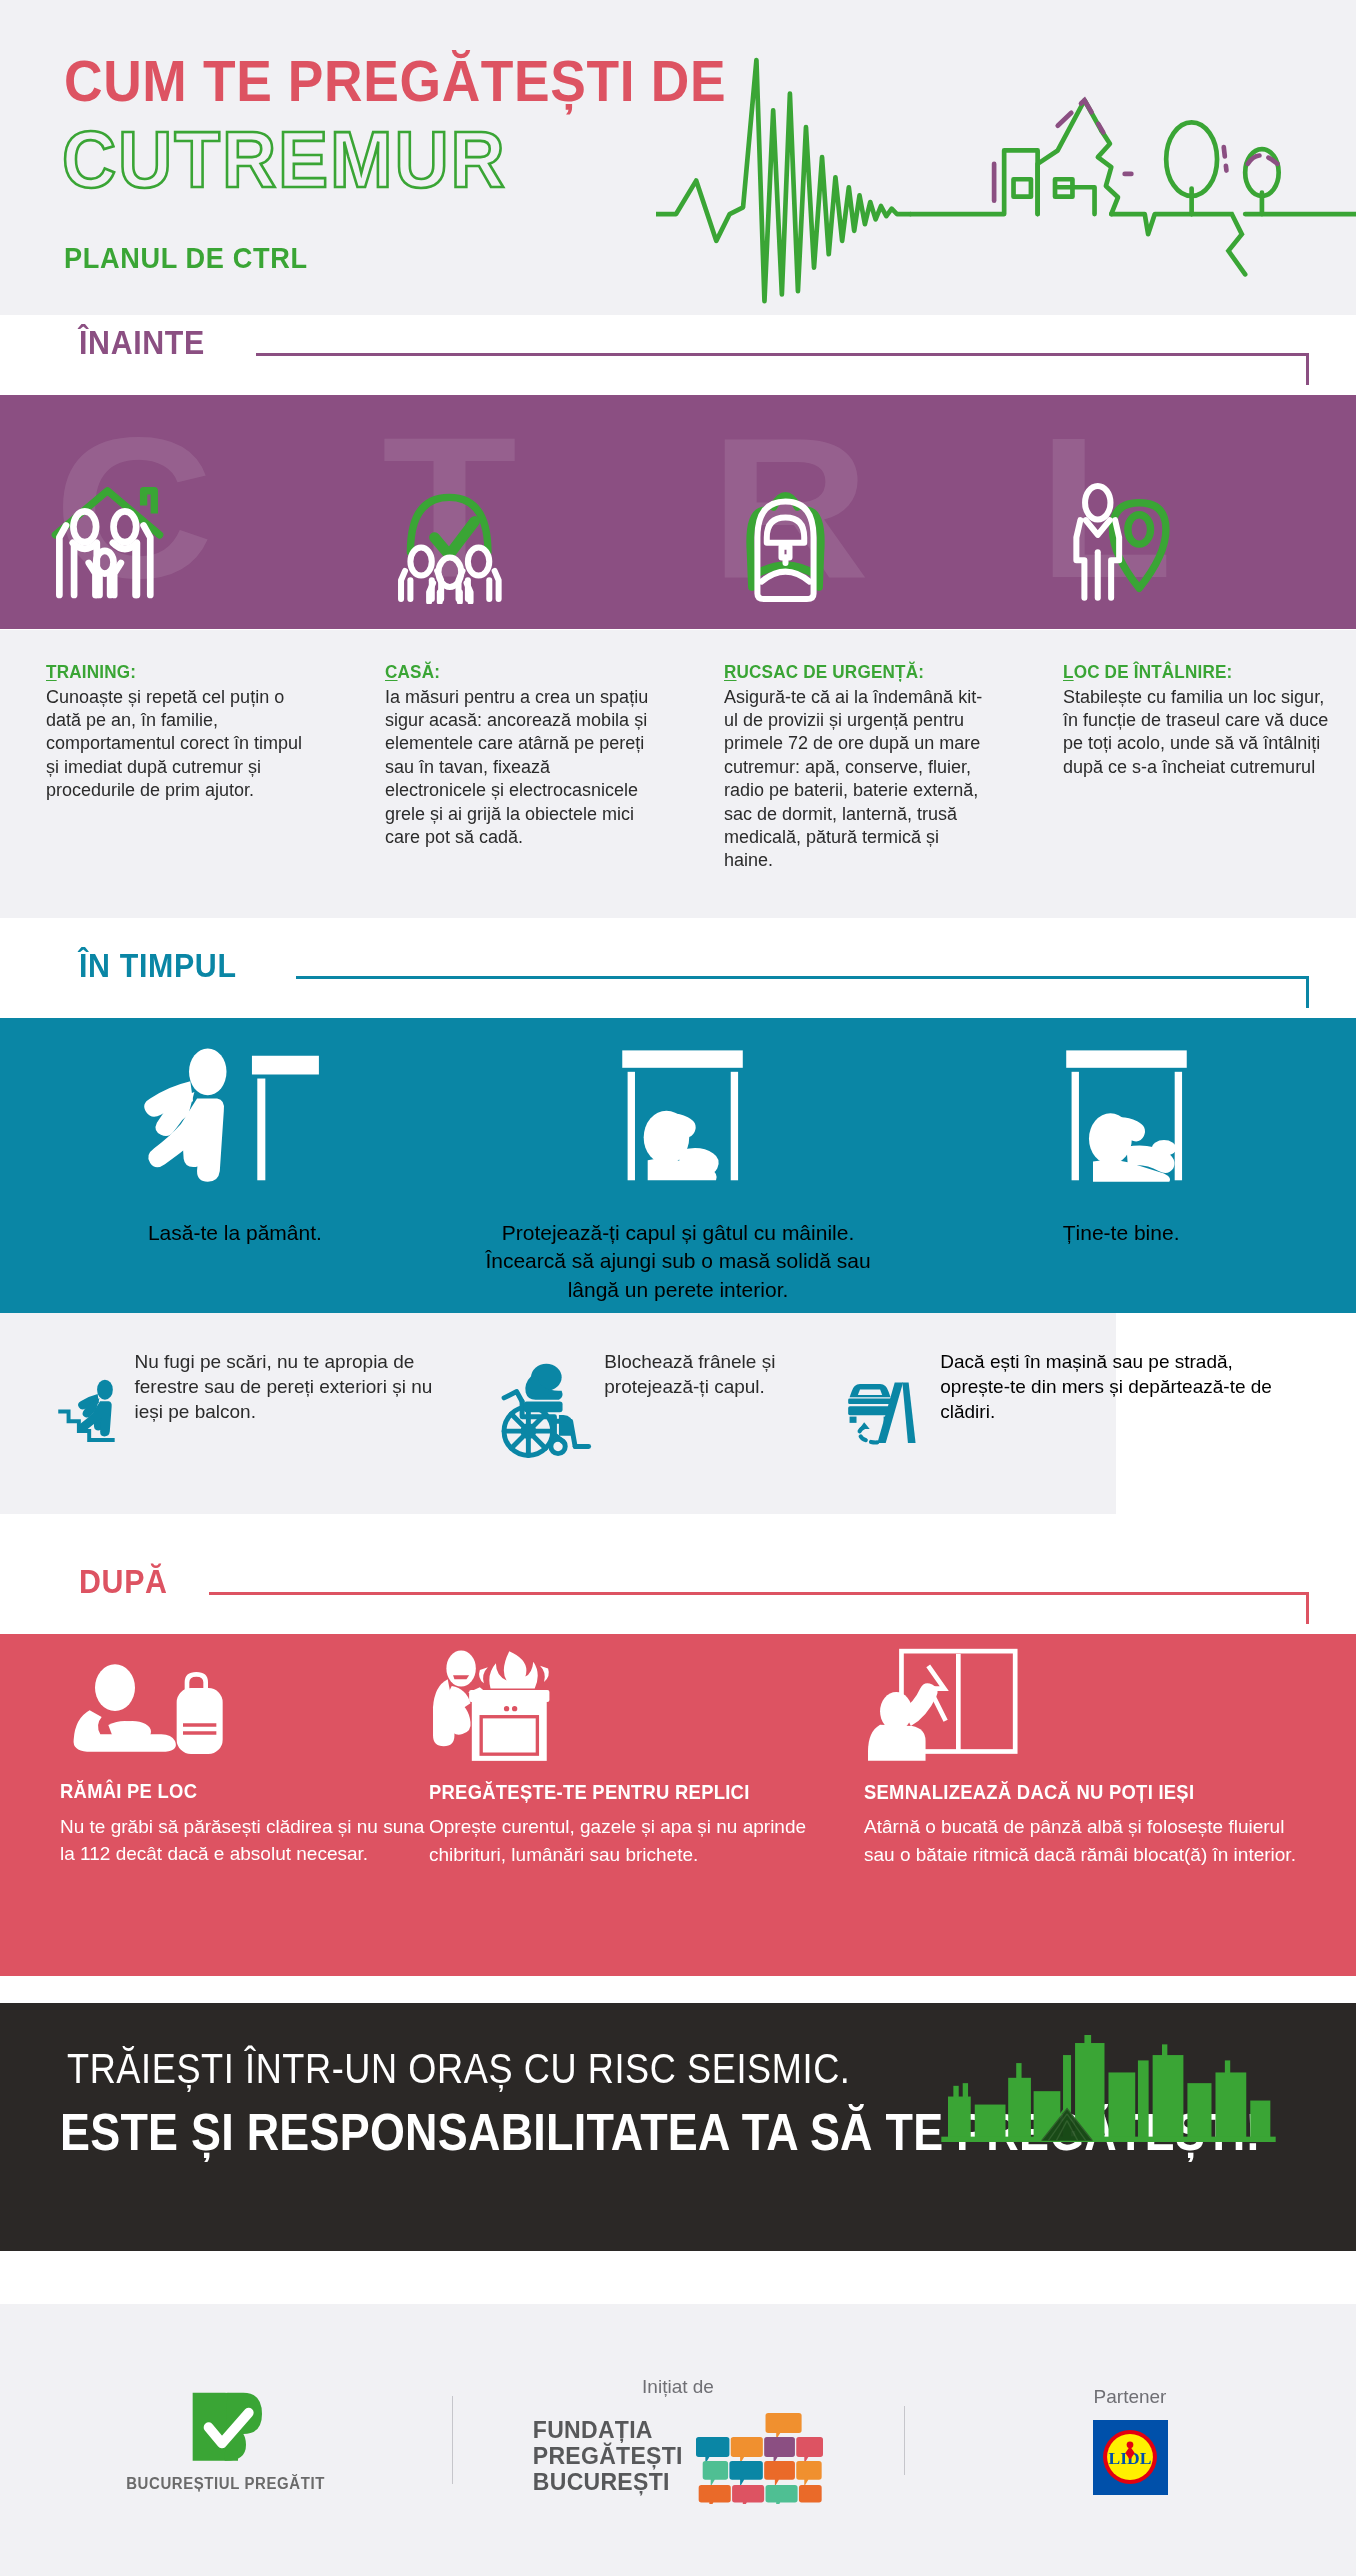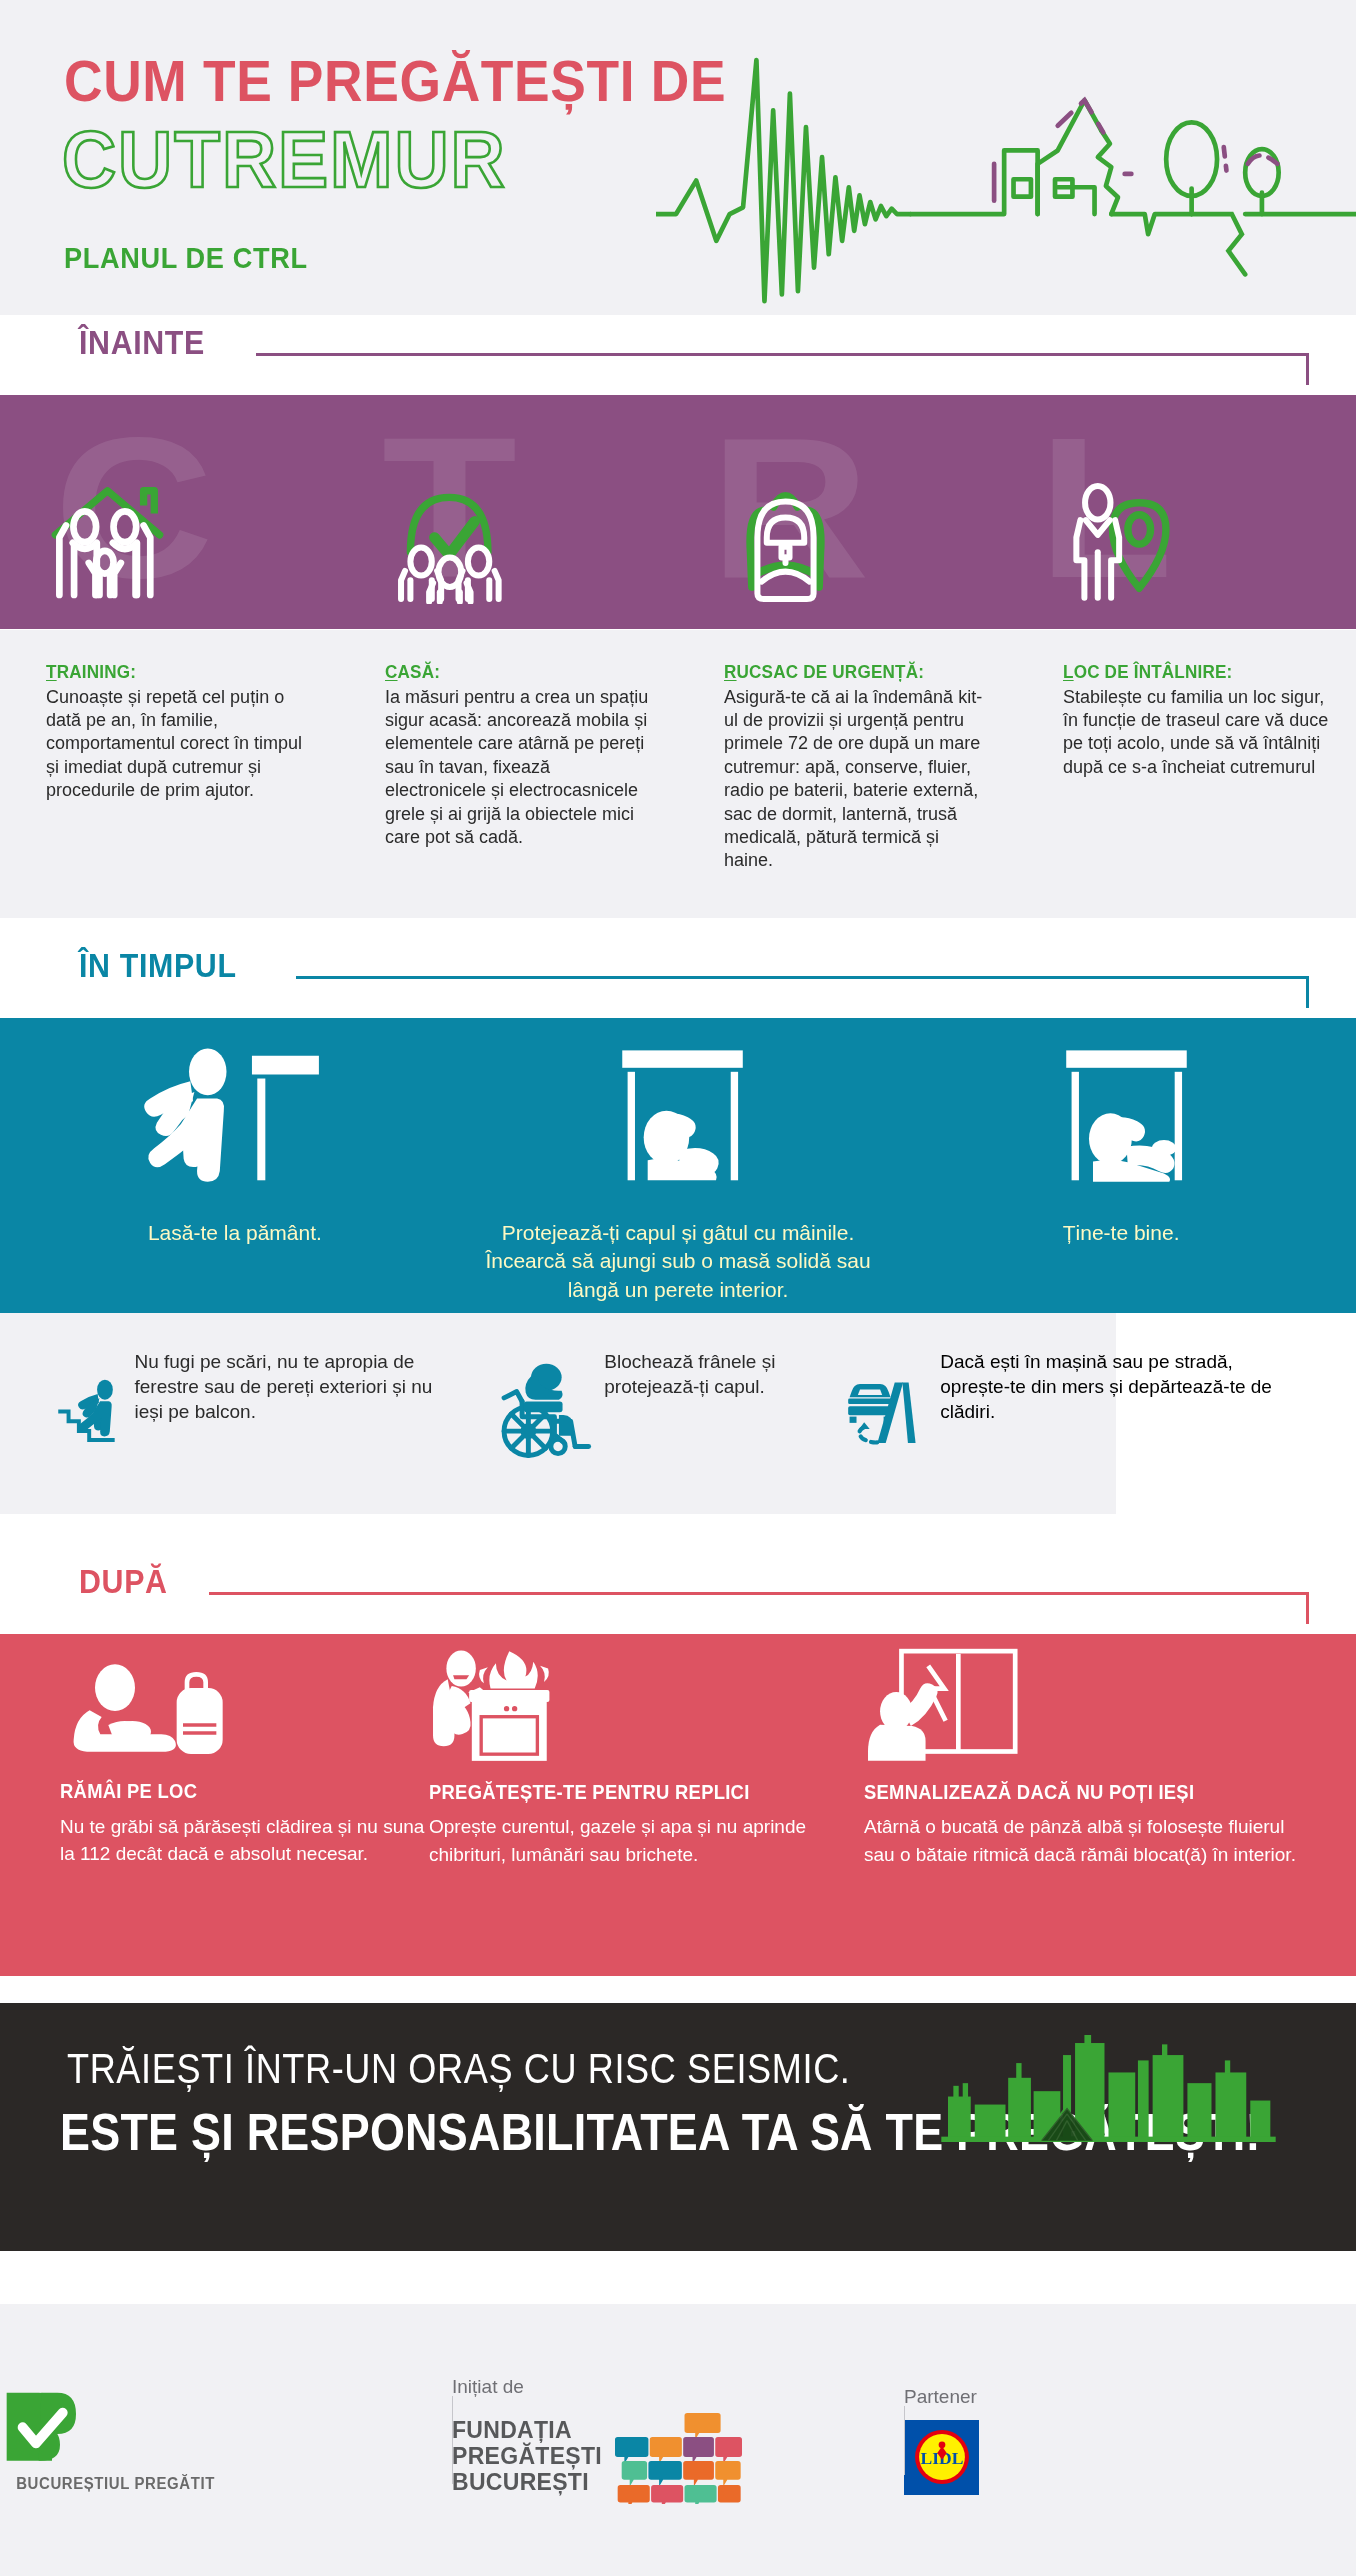--- a/index.html
+++ b/index.html
@@ -86,21 +86,21 @@
     letter-spacing:0.2px; margin-bottom:2.7px;
     transform:scaleX(0.95); transform-origin:left top;
   }
   .ctrl-h u { text-decoration:underline; text-underline-offset:2px; }
   .ctrl-p { color:#2b2b2b; font-size:18px; line-height:1.3; }
 
   
   .teal-band { position:absolute; left:0; width:1356px; background:#0a86a5; }
   .teal-cap-row { position:absolute; width:1356px; left:0; display:flex; }
   .teal-cap {
-    color:#fef9c3; font-size:21px; text-align:center; line-height:1.35;
+    color:#000000; font-size:21px; text-align:center; line-height:1.35;
   }
   .gray-band { position:absolute; left:0; width:1116px; background:#f1f1f4; }
 
   
   .red-band { position:absolute; left:0; width:1356px; background:#dd5362; }
   .red-col-h {
     color:#ffffff; font-size:20px; font-weight:bold; letter-spacing:0.3px;
     transform:scaleX(0.92); transform-origin:left top; white-space:nowrap;
     margin-bottom:9.4px;
   }
@@ -120,21 +120,21 @@
     color:#ffffff; font-size:51px; font-weight:bold; letter-spacing:0.3px;
     transform:scaleX(0.88); transform-origin:left top; white-space:nowrap;
   }
   .skyline { position:absolute; right:80px; top:32px; }
 
   
   .footer {
     position:absolute; left:0; width:1356px; background:#f1f1f4;
     display:flex; align-items:center;
   }
-  .f-cell { flex:1; display:flex; flex-direction:column; align-items:flex-start; justify-content:center; position:relative; }
+  .f-cell { flex:1; display:flex; flex-direction:column; align-items:center; justify-content:center; position:relative; }
   .f-div { position:absolute; width:1.3px; background:#c6c6cb; }
   .f-kicker { color:#6f6f74; font-size:19px; margin-bottom:12px; }
   .logo-word {
     color:#6a6a6a; font-size:17.4px; font-weight:bold; letter-spacing:0.7px;
     transform:scaleX(0.86); transform-origin:center top; margin-top:6.7px;
   }
   .fcb-word { color:#57585a; font-size:23px; font-weight:bold; line-height:1.12; letter-spacing:0.3px; }
   .lidl-box { width:75px; height:75px; background:#0050aa; display:flex; align-items:center; justify-content:center; }
 </style>
 </head>

